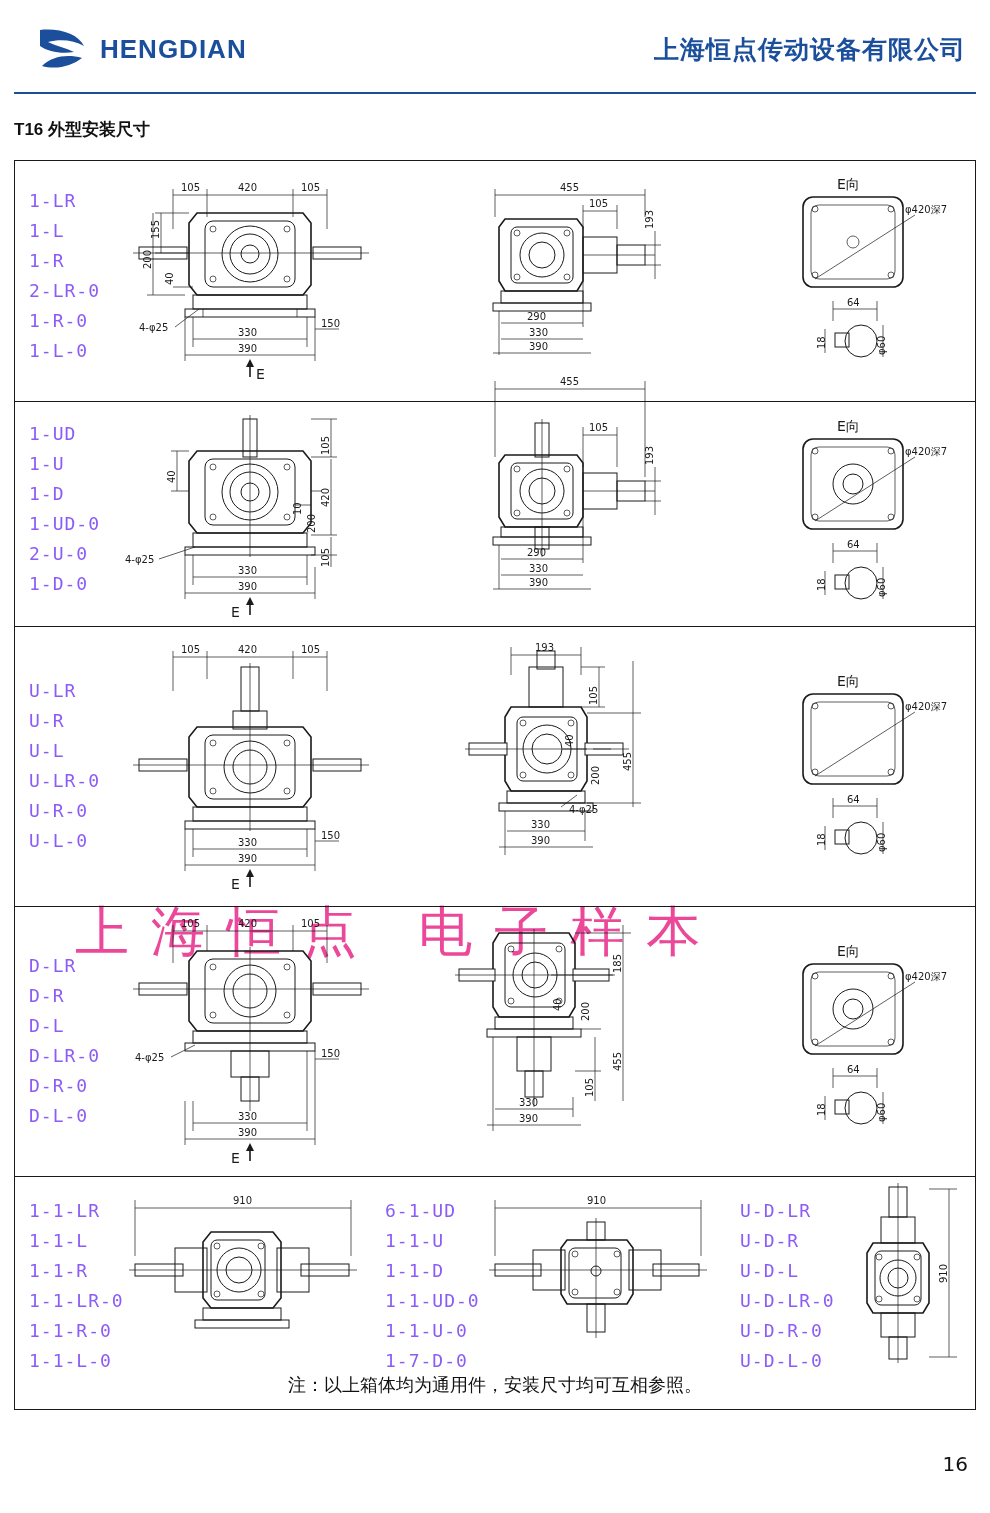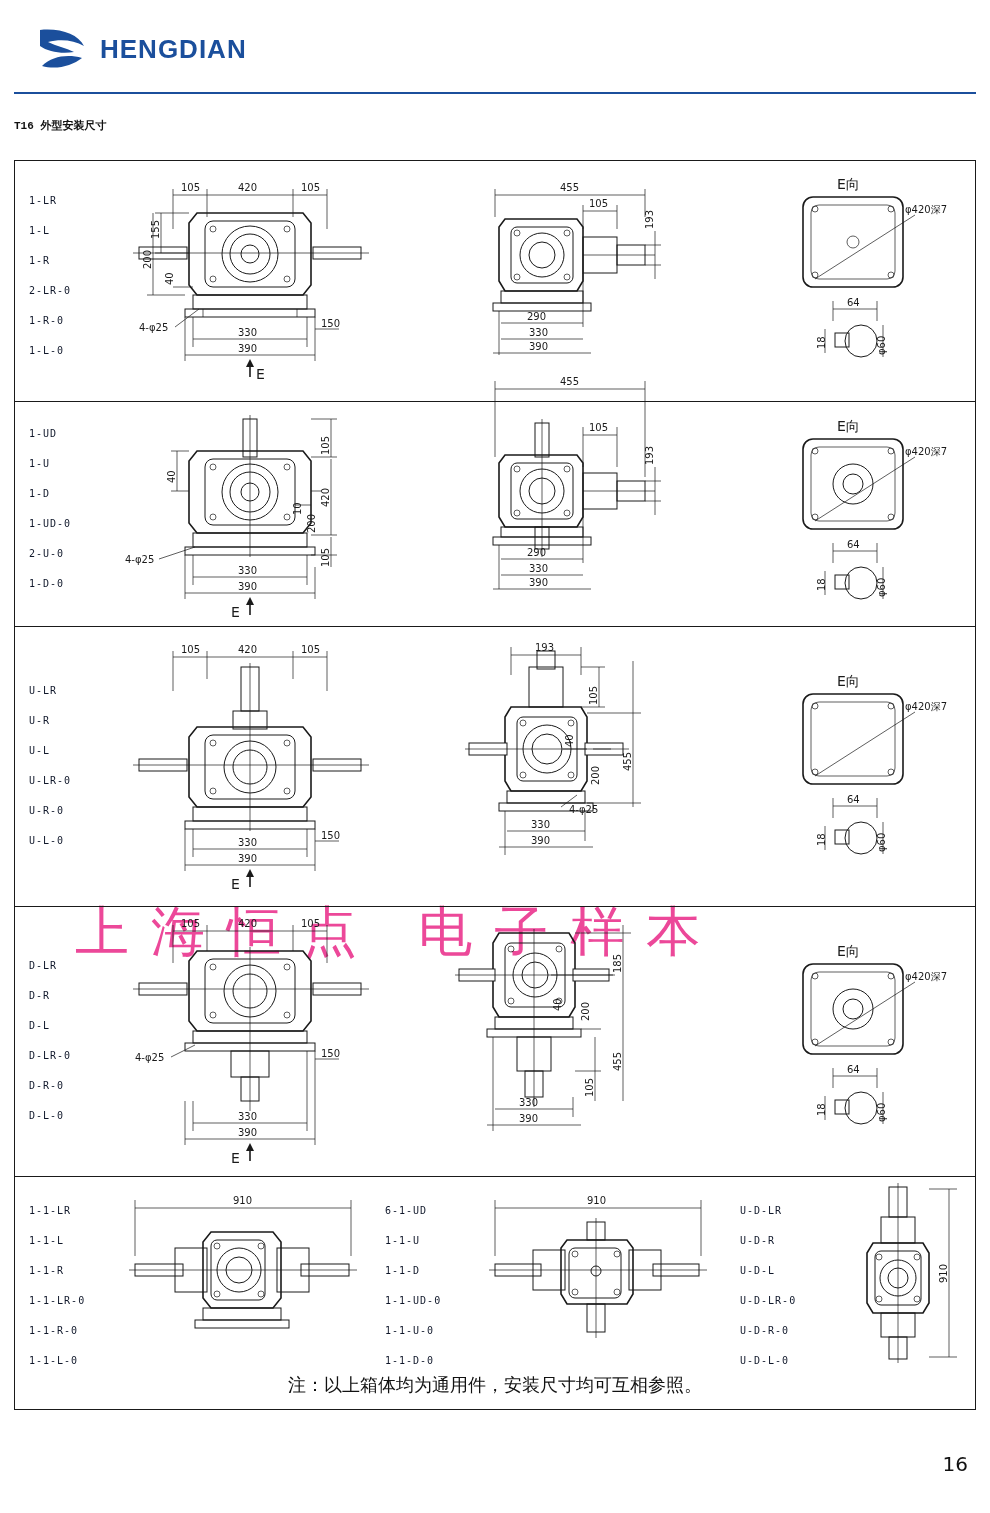--- a/index.html
+++ b/index.html
@@ -32,22 +32,22 @@
     letter-spacing:1px;
     font-family:"DejaVu Sans", sans-serif;
   }
   .header-rule{
     position:absolute;left:14px;top:92px;width:962px;height:2px;background:#1b4f9c;
   }
 
   
   .section-title{
     position:absolute;left:14px;top:118px;
-    font-size:11px;font-weight:bold;color:#111;
-    font-family:Liberation Mono, monospace;
+    font-size:17px;font-weight:bold;color:#111;
+    font-family:Liberation Sans, sans-serif;
   }
 
   
   .frame{
     position:absolute;left:14px;top:160px;width:962px;height:1250px;
     border:1px solid #1a1a1a;
     box-sizing:border-box;
   }
   .rowline{
     position:absolute;left:0;width:960px;height:1px;background:#1a1a1a;
@@ -58,21 +58,21 @@
     position:absolute;left:60px;top:735px;
     font-size:54px;letter-spacing:22px;color:#ec4899;
     font-family:"DejaVu Sans", sans-serif;
     white-space:nowrap;
     z-index:0;
   }
 
   
   .codes{position:absolute;z-index:3;}
   .codes div{
-    font-size:10px;letter-spacing:1px;color:#0f172a;
+    font-size:18px;letter-spacing:1px;color:#8b5cf6;
     font-family:"DejaVu Sans Mono", monospace;
     line-height:30px;white-space:nowrap;
   }
 
   
   .cell{position:absolute;z-index:2;}
   svg{display:block;overflow:visible;}
   .ln{stroke:#1a1a1a;stroke-width:1;fill:none;}
   .ln2{stroke:#1a1a1a;stroke-width:1.6;fill:none;}
   .thin{stroke:#1a1a1a;stroke-width:0.7;fill:none;}
@@ -95,20 +95,21 @@
 <body>
 
 <div class="page">
 
   <div class="header">
     <svg class="logo-mark" viewBox="0 0 56 46">
       <path d="M6 4 C26 2 44 8 50 20 C40 14 26 13 14 16 C22 20 32 22 40 26 C28 28 14 26 6 20 Z" fill="#1b4f9c"></path>
       <path d="M8 40 C18 30 34 28 48 32 C38 40 22 44 8 40 Z" fill="#1b4f9c"></path>
     </svg>
     <div class="brand-text">HENGDIAN</div>
+    <div class="company-name">上海恒点传动设备有限公司</div>
     <div class="header-rule"></div>
   </div>
 
   <div class="section-title">T16 外型安装尺寸</div>
 
   <div class="frame">
 
     <div class="watermark">上海恒点    电子样本</div>
 
     <div class="rowline" style="top:240px"></div>
@@ -696,21 +697,21 @@
         <rect class="ln" x="80" y="134" width="94" height="8" fill="#fff"></rect>
       </svg>
     </div>
 
     <div class="codes" style="left:370px;top:1035px">
       <div>6-1-UD</div>
       <div>1-1-U</div>
       <div>1-1-D</div>
       <div>1-1-UD-0</div>
       <div>1-1-U-0</div>
-      <div>1-1-D-0</div>
+      <div>1-7-D-0</div>
     </div>
 
     <div class="cell" style="left:460px;top:1025px">
       <svg width="240" height="180" viewBox="0 0 240 180">
         <line class="thin" x1="20" y1="14" x2="20" y2="70"></line>
         <line class="thin" x1="226" y1="14" x2="226" y2="70"></line>
         <line class="thin" x1="20" y1="22" x2="226" y2="22"></line>
         <text class="dim" x="112" y="18">910</text>
 
         <rect class="fillw" x="20" y="78" width="46" height="12"></rect>

